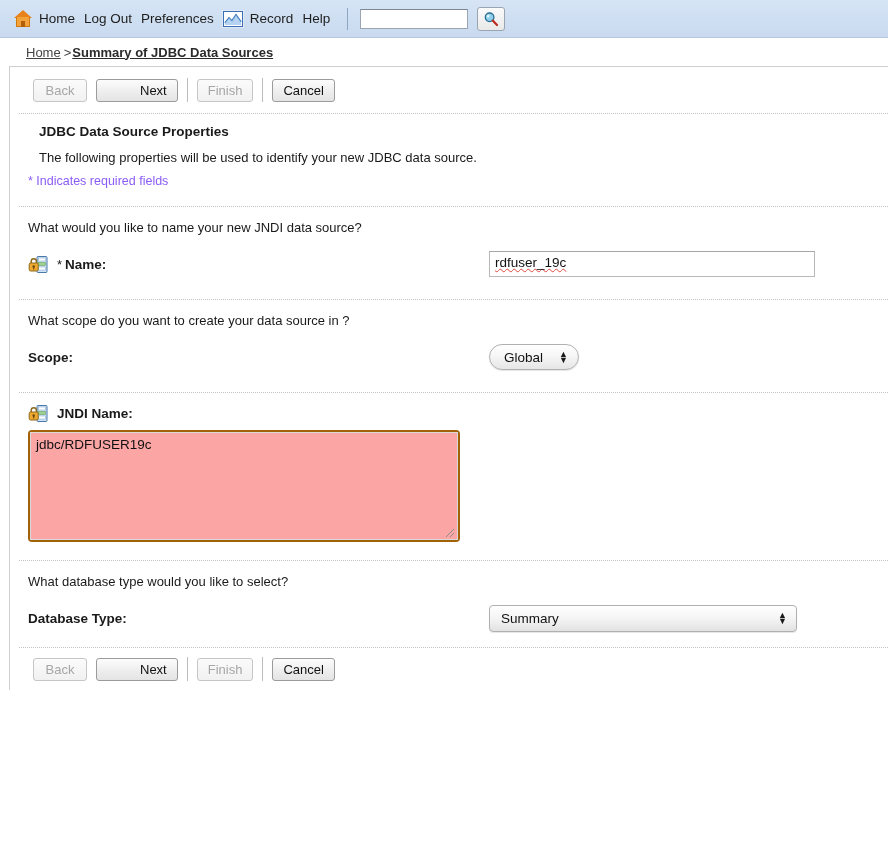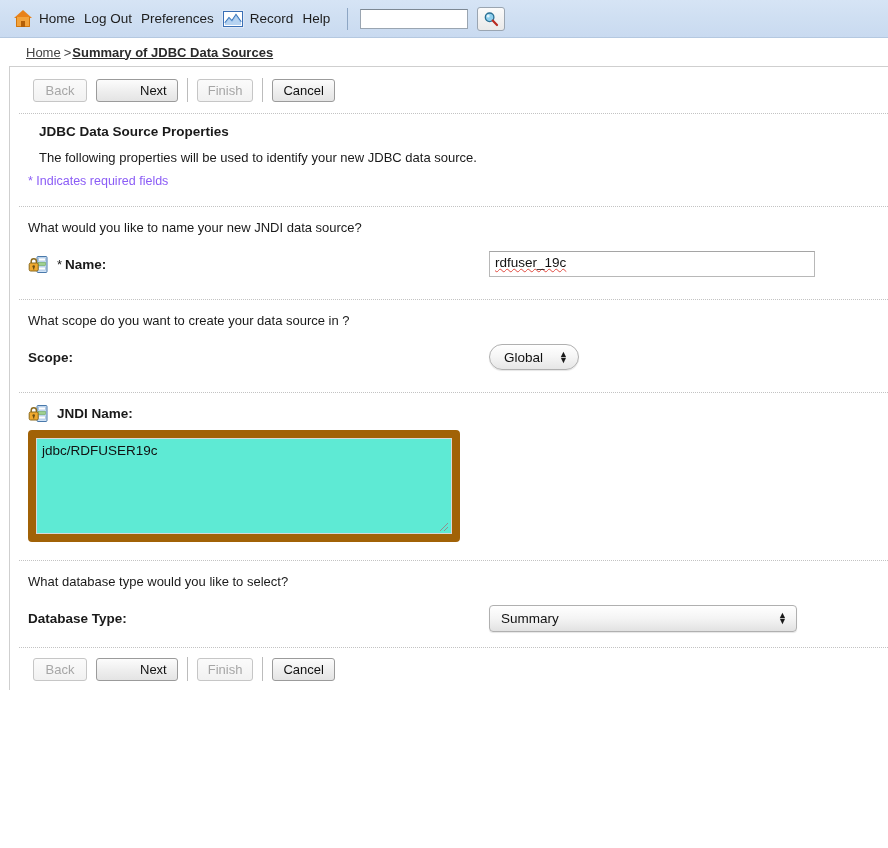--- a/index.html
+++ b/index.html
@@ -288,23 +288,23 @@
 
   
   .jndi-wrap {
     margin-left: 9px;
     width: 432px;
   }
   .jndi-area {
     width: 432px;
     height: 112px;
     box-sizing: border-box;
-    border: 8px solid #a16207;
+    border: 2px solid #a16207;
     border-radius: 4px;
-    background: #5eead4;
+    background: #fca5a5;
     position: relative;
     padding: 0;
   }
   .jndi-area textarea {
     position: absolute;
     left: 0; top: 0;
     width: 100%; height: 100%;
     border: 1px solid #d9d9d9;
     box-sizing: border-box;
     resize: none;

